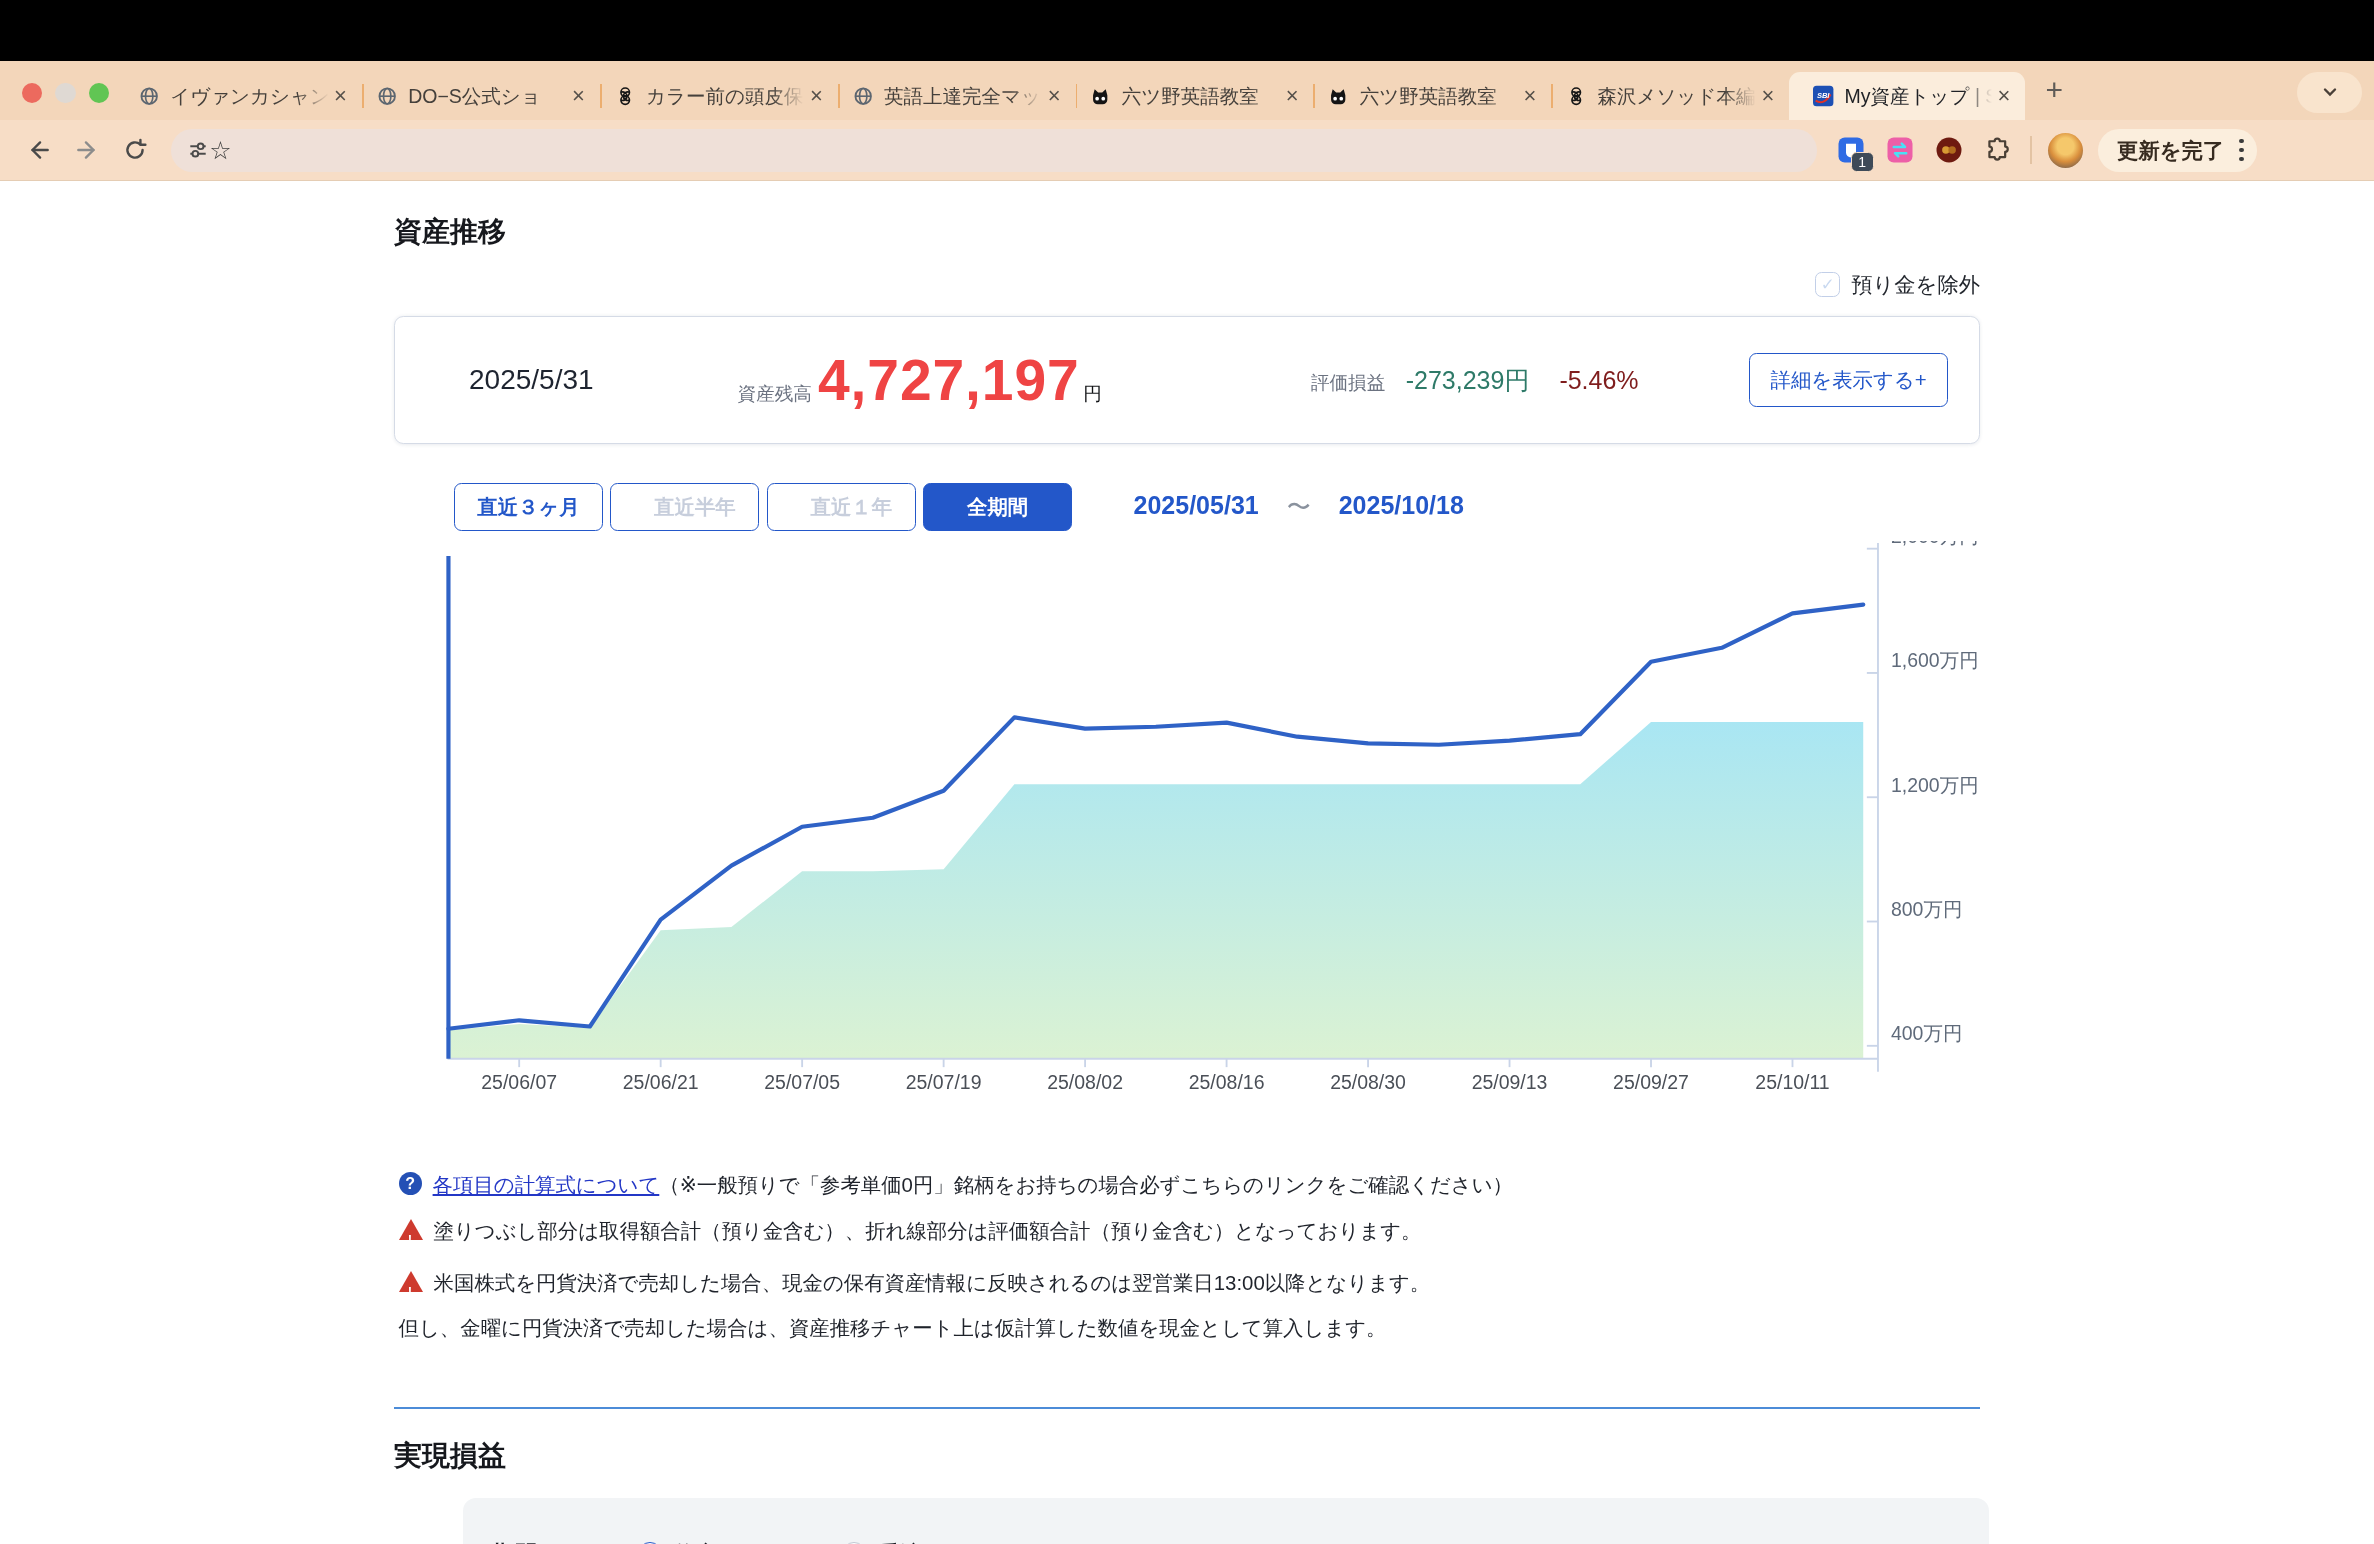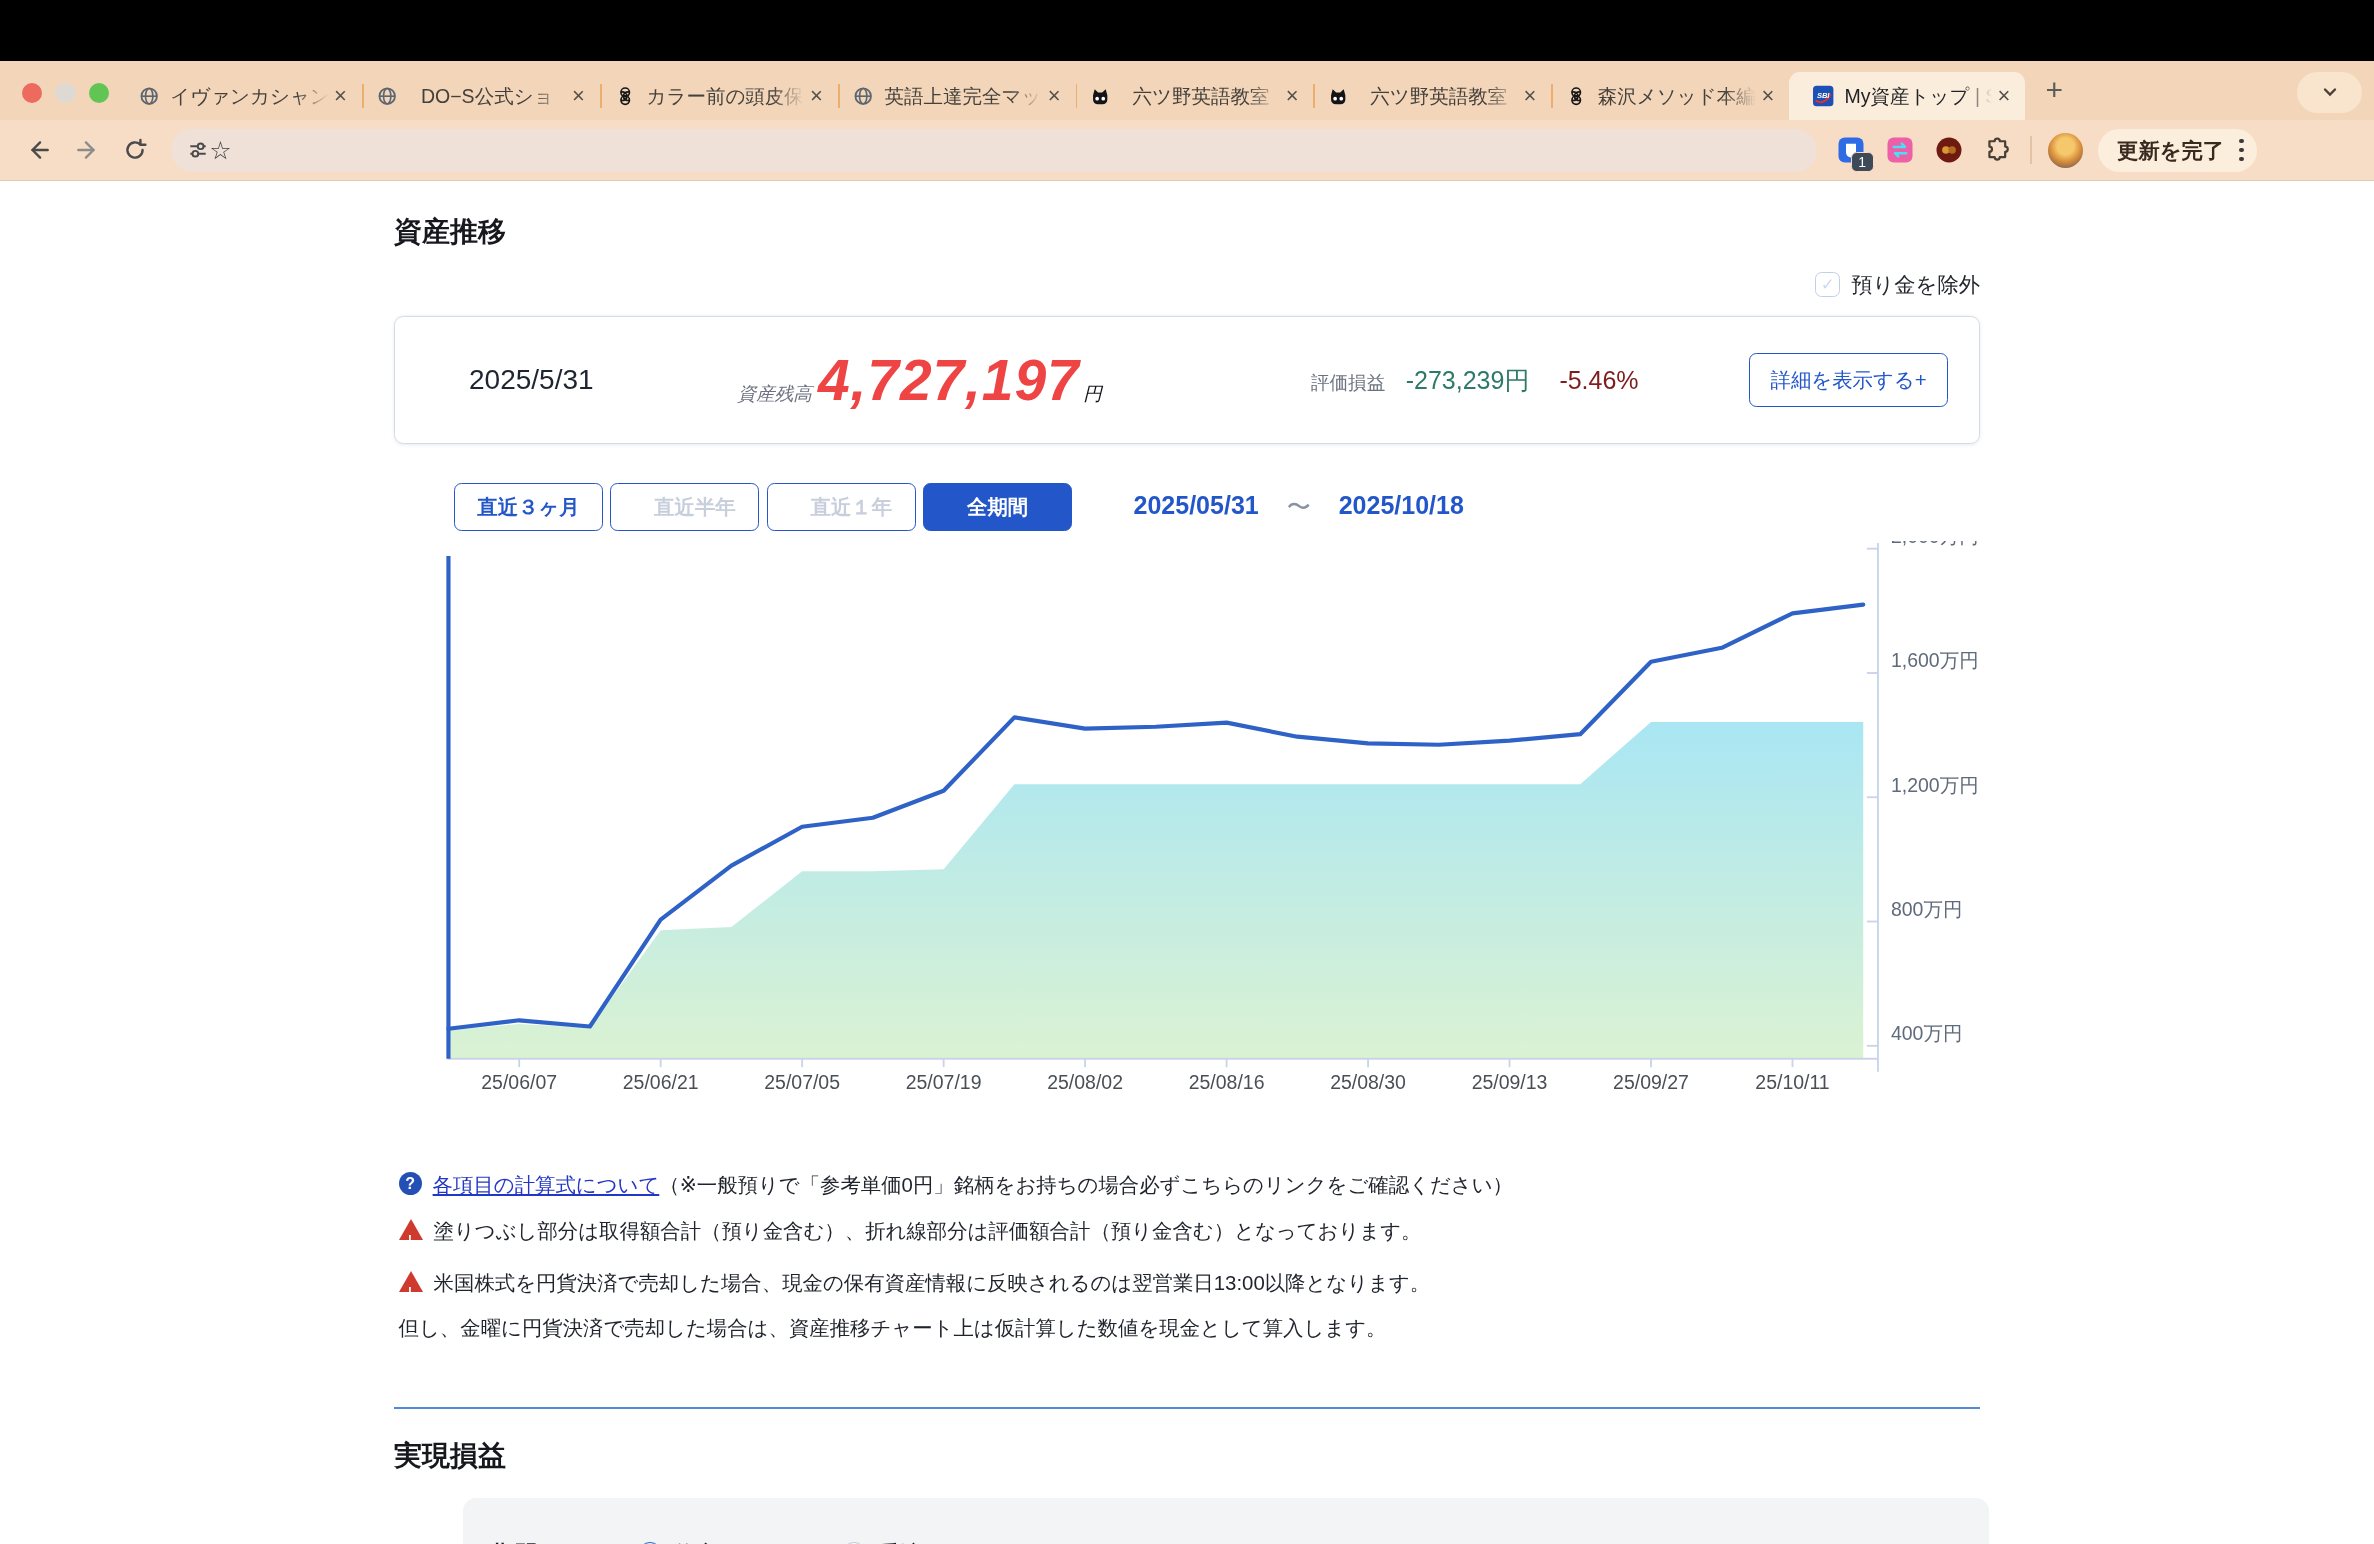--- a/index.html
+++ b/index.html
@@ -12,21 +12,21 @@
   .win-controls { display:flex; gap:13px; align-items:center; margin:0 16.7px 16.7px 22px; }
   .win-dot { width:20.4px; height:20.4px; border-radius:50%; }
   .win-close { background:#EC6A5E; }
   .win-min { background:#DFD9D3; }
   .win-max { background:#61C554; }
   .tab { width:236px; height:48px; display:flex; align-items:center; padding:0 9.3px 0 13px;
     border-radius:11px 11px 0 0; color:#45403B; flex-shrink:0; }
   .tab.active { background:#FBEDDC; color:#1F2125;padding-left:24px; }
   .tab .fav { width:20.4px; height:20.4px; flex-shrink:0; display:flex; align-items:center; justify-content:center; }
   .tab-title { font-size:19.5px; margin-left:11px; white-space:nowrap; overflow:hidden; flex:1;
-    -webkit-mask-image:linear-gradient(90deg,#000 80%,transparent); mask-image:linear-gradient(90deg,#000 80%,transparent);text-align:center; }
+    -webkit-mask-image:linear-gradient(90deg,#000 80%,transparent); mask-image:linear-gradient(90deg,#000 80%,transparent); }
   .tab-close { font-size:22px; color:#55504A; padding:0 5.6px; line-height:1; }
   .tdiv { width:1.9px; height:24px; background:#ECAE6F; margin-bottom:12px; flex-shrink:0; }
   .newtab-btn { font-size:30px; color:#5F5B57; margin:0 0 15px 20.4px; line-height:1; }
   .strip-right { position:absolute; right:13px; bottom:7.4px; width:65px; height:41px; border-radius:20.4px;
     background:#F9E4CD; display:flex; align-items:center; justify-content:center; }
 
   .toolbar { height:61px; background:#F7DDC6; display:flex; align-items:center; padding:0 15px;
     border-bottom:0.9px solid #E5CDB4; }
   .nav-ico { width:37px; height:37px; display:flex; align-items:center; justify-content:center; margin:0 5.6px; }
   .omnibox { height:43px; background:#EFE0D8; border-radius:21.3px; flex:0 0 1646px; margin-left:11px;
@@ -50,21 +50,21 @@
   .content { width:1586px; margin-left:394px; }
   h1.page-title { margin-top:32px; font-size:28px; font-weight:bold; color:#16181D; height:37px; }
   .chk-row { margin-top:18.6px; display:flex; justify-content:flex-end; align-items:center; gap:11px; height:31px; }
   .chk-box { width:25px; height:25px; border:1.9px solid #C2CFE8; border-radius:6.5px; background:#fff;
     display:flex; align-items:center; justify-content:center; font-size:16.7px; color:#C9D9F0; }
   .chk-label { font-size:21.3px; color:#23272E; }
 
   .summary-card { margin-top:16.7px; height:128px; border:0.9px solid #D5DBE6; border-radius:9.3px;
     box-shadow:0 0.9px 3.7px rgba(40,60,100,.10); display:flex; align-items:center; padding:0 31px 0 74px; }
   .sum-date { font-size:28px; color:#1E2430; }
-  .sum-balance { display:flex; align-items:baseline; margin-left:144px;font-style:italic; }
+  .sum-balance { display:flex; align-items:baseline; margin-left:144px; }
   .lab-gray { font-size:18.6px; color:#6B7280; }
   .sum-num { font-size:57px; font-weight:bold; color:#ef4444; margin-left:6px; letter-spacing:0.9px; }
   .sum-unit { font-size:18.6px; color:#101215; margin-left:3.7px; }
   .sum-pl { display:flex; align-items:baseline; margin-left:209px;text-align:center; }
   .pl-val { font-size:25px; color:#2E7A68; margin-left:20.4px; }
   .pl-pct { font-size:25px; color:#7f1d1d; margin-left:30px; }
   .detail-btn { margin-left:auto; font-size:20.4px; color:#2357C9; border:1.9px solid #2357C9; border-radius:7.4px;
     background:#fff; padding:12px 20.4px; font-family:inherit; }
 
   .period-row { margin-top:39px; margin-left:60px; display:flex; align-items:center; }

